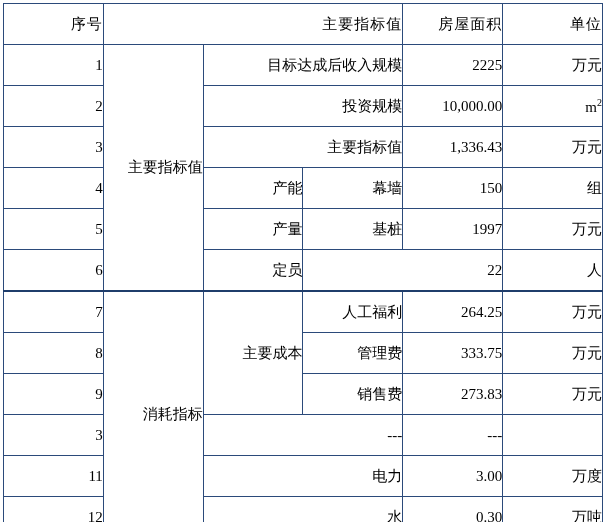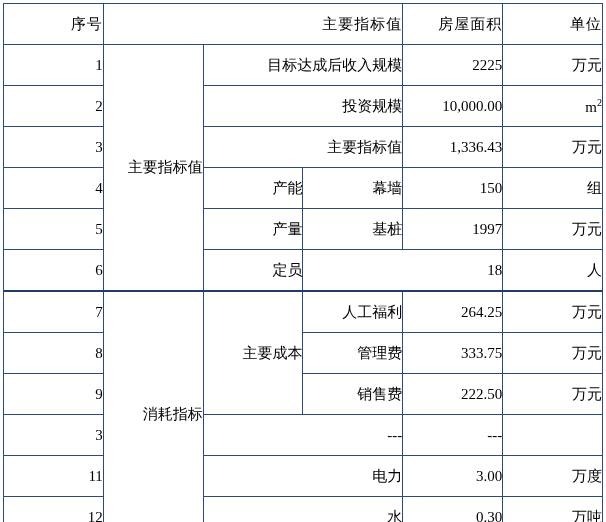--- a/index.html
+++ b/index.html
@@ -121,21 +121,21 @@
         <td class="idx">5</td>
         <td class="nm">产量</td>
         <td class="sub">基桩</td>
         <td class="val">1997</td>
         <td class="unit">万元</td>
       </tr>
 
       <tr>
         <td class="idx">6</td>
         <td class="nm">定员</td>
-        <td colspan="2">18</td>
+        <td colspan="2">22</td>
         <td class="unit">人</td>
       </tr>
 
       <tr>
         <td class="idx thick-top">7</td>
         <td class="grp thick-top" rowspan="6">消耗指标</td>
         <td class="nm thick-top" rowspan="3">主要成本</td>
         <td class="sub thick-top">人工福利</td>
         <td class="val thick-top">264.25</td>
         <td class="unit thick-top">万元</td>
@@ -144,21 +144,21 @@
       <tr>
         <td class="idx">8</td>
         <td class="sub">管理费</td>
         <td class="val">333.75</td>
         <td class="unit">万元</td>
       </tr>
 
       <tr>
         <td class="idx">9</td>
         <td class="sub">销售费</td>
-        <td class="val">222.50</td>
+        <td class="val">273.83</td>
         <td class="unit">万元</td>
       </tr>
 
       <tr>
         <td class="idx">3</td>
         <td colspan="2">---</td>
         <td class="val">---</td>
         <td class="unit"></td>
       </tr>
 

